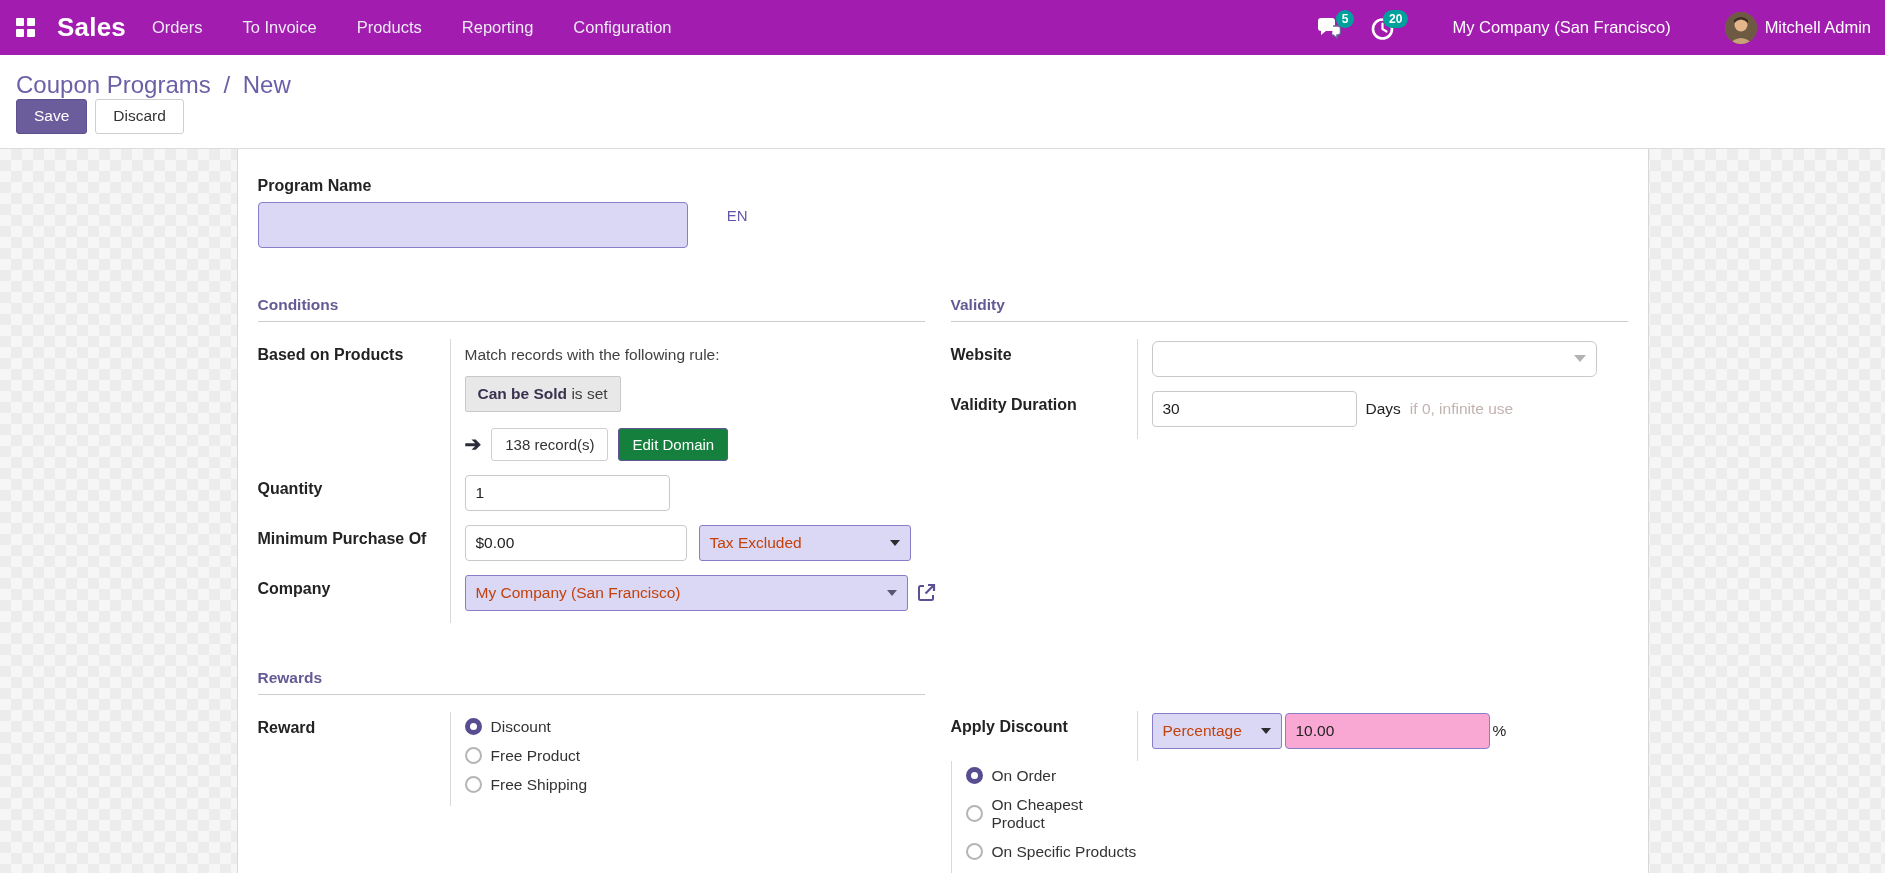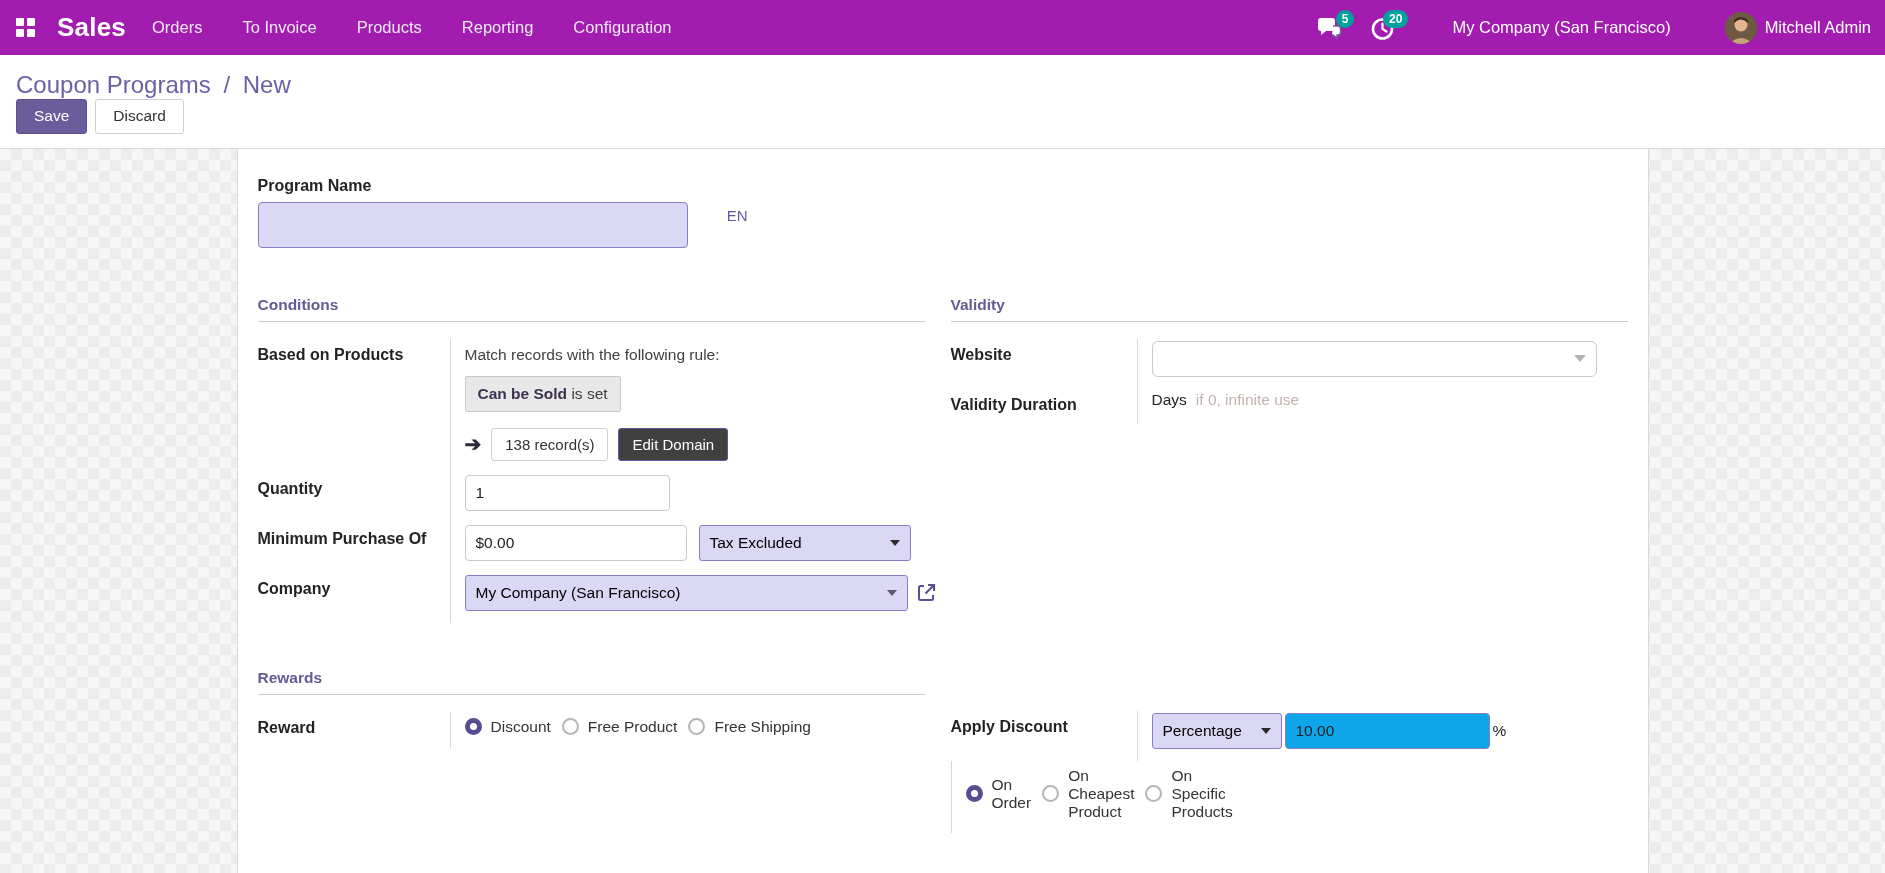--- a/index.html
+++ b/index.html
@@ -90,48 +90,48 @@
   .g-label { padding:7px 10px 10px 0; }
   .g-field { border-left:1px solid #d9d9d9; padding:2px 0 12px 14px; }
 
   .inline { display:flex; align-items:center; gap:12px; }
 
   
   .tinput {
     height:36px; border:1px solid #c9c9c9; border-radius:4px;
     font-family:inherit; font-size:15.5px; color:#222; padding:0 10px; background:#fff;
   }
-  .tinput.lav { background:#0ea5e9; border-color:#887dc9; }
+  .tinput.lav { background:#f9a8d4; border-color:#887dc9; }
   .fake-select {
     height:36px; border-radius:3px; display:flex; align-items:center;
-    padding:0 10px; font-size:15.5px; color:#000000; cursor:pointer;
+    padding:0 10px; font-size:15.5px; color:#c2410c; cursor:pointer;
     background:#dbd8f5; border:1px solid #887dc9; justify-content:space-between; gap:8px;text-align:center;
   }
   .fake-select.white { background:#fff; border:1px solid #c9c9c9; border-radius:6px; }
   .caret-dark { width:0; height:0; border-left:5px solid transparent; border-right:5px solid transparent; border-top:6px solid #2d2d2d; }
   .caret-gray { width:0; height:0; border-left:6px solid transparent; border-right:6px solid transparent; border-top:7px solid #b3b3b3; }
   .caret-lav { width:0; height:0; border-left:5px solid transparent; border-right:5px solid transparent; border-top:6px solid #5c5470; }
 
   .muted-hint { color:#c3b3b0; font-size:15.5px; }
   .unit-text { color:#222; font-size:15.5px; }
 
   
   .rule-intro { font-size:15.5px; color:#414141; padding-top:5px; margin-bottom:12px; }
   .rule-chip {
     display:inline-block; background:#e8e8e8; border:1px solid #c9c9c9; border-radius:2px;
     padding:8px 12px; font-size:15.5px; color:#3d3d3d; margin-bottom:16px; cursor:pointer;
   }
   .rule-chip b { color:#3a3150; }
   .domain-row { display:flex; align-items:center; gap:10px; }
   .arrow-glyph { font-size:20px; color:#2b2b3a; font-weight:bold; line-height:1; }
   .btn-records { background:#fff; border:1px solid #cfcfcf; border-radius:3px; padding:7px 13px; font-size:15px; color:#333; font-family:inherit; cursor:pointer; }
-  .btn-domain { background:#404040; border:1px solid #63539a; border-radius:3px; padding:7px 13px; font-size:15px; color:#fff; font-family:inherit; cursor:pointer; }
-
-  
-  .radio-stack { display:flex; flex-direction:row; gap:11px; padding-top:4px; }
+  .btn-domain { background:#15803d; border:1px solid #63539a; border-radius:3px; padding:7px 13px; font-size:15px; color:#fff; font-family:inherit; cursor:pointer; }
+
+  
+  .radio-stack { display:flex; flex-direction:column; gap:11px; padding-top:4px; }
   .radio-opt { display:flex; align-items:center; gap:9px; font-size:15.5px; color:#333; cursor:pointer; }
   .radio { width:17px; height:17px; border-radius:50%; background:#fff; border:2px solid #b5b5b5; flex:0 0 17px; }
   .radio.checked { border:5px solid #584d91; }
 
   .ext-link { cursor:pointer; display:flex; align-items:center; }
 
   .rewards-right { padding-top:42px; }
 </style>
 </head>
 <body>
@@ -272,20 +272,21 @@
             <div class="g-field">
               <div class="fake-select white" style="width:445px">
                 <span></span>
                 <span class="caret-gray"></span>
               </div>
             </div>
 
             <div class="g-label field-label">Validity Duration</div>
             <div class="g-field">
               <div class="inline" style="gap:9px">
+                <input class="tinput" style="width: 205px;" type="text" value="30">
                 <span class="unit-text">Days</span>
                 <span class="muted-hint">if 0, infinite use</span>
               </div>
             </div>
 
           </div>
         </div>
       </div>
 
       <div class="groups" style="margin-top:46px">

